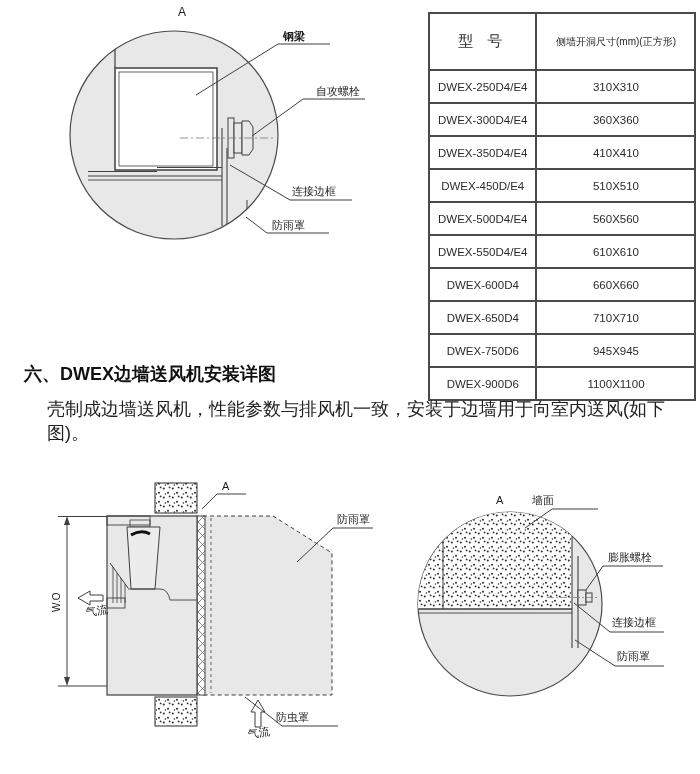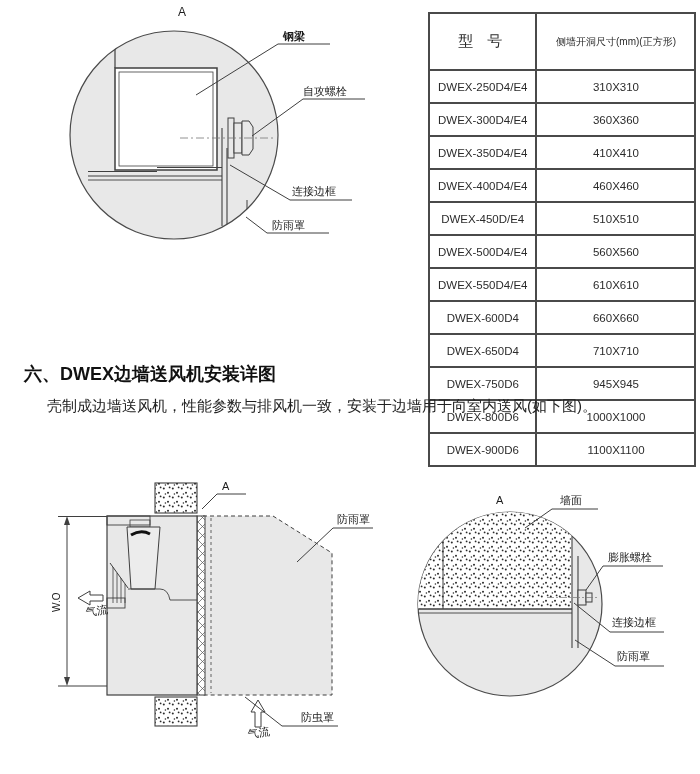--- a/index.html
+++ b/index.html
@@ -18,21 +18,21 @@
     font-weight:normal;color:#2b2b2b;padding:8px;overflow:hidden;white-space:nowrap;
   }
   .spec-table th{height:39px;}
   .spec-table td{height:15px;font-size:11.5px;}
   .col-model{width:90px;}
   .col-size{width:159px;}
   .th-model{font-size:15px;letter-spacing:5px;}
   .th-size{font-size:10px;}
   
   .heading{position:absolute;left:24px;top:362px;font-size:18px;font-weight:bold;color:#111;}
-  .body-text{position:absolute;left:47px;top:397px;font-size:15px;color:#222;}
+  .body-text{position:absolute;left:47px;top:397px;font-size:18px;color:#222;}
 </style>
 </head>
 <body>
 
 <div class="page">
 
   <svg width="700" height="774" viewBox="0 0 700 774">
     <defs>
       <clipPath id="clipTop">
           <circle cx="174" cy="135" r="104"></circle>
@@ -155,21 +155,21 @@
         <path d="M525,528 L552,509 H598"></path>
         <path d="M586,590 L603,566 H663"></path>
         <path d="M574,603 L610,632 H664"></path>
         <path d="M575,640 L615,666 H664"></path>
       </g>
     </g>
   </svg>
 
   <span class="marker" style="left:178px;top:6px;">A</span>
   <span class="lbl" style="left:283px;top:31px;font-weight:bold;">钢梁</span>
-  <span class="lbl" style="left:303px;top:86px;">自攻螺栓</span>
+  <span class="lbl" style="left:316px;top:86px;">自攻螺栓</span>
   <span class="lbl" style="left:292px;top:186px;">连接边框</span>
   <span class="lbl" style="left:272px;top:220px;">防雨罩</span>
 
   <table class="spec-table">
     <colgroup>
         <col class="col-model">
         <col class="col-size">
       </colgroup>
     <tbody>
         <tr>
@@ -182,24 +182,20 @@
         </tr>
     <tr>
           <td>DWEX-300D4/E4</td>
           <td>360X360</td>
         </tr>
     <tr>
           <td>DWEX-350D4/E4</td>
           <td>410X410</td>
         </tr>
     <tr>
-          <td>DWEX-400D4/E4</td>
-          <td>460X460</td>
-        </tr>
-    <tr>
           <td>DWEX-450D/E4</td>
           <td>510X510</td>
         </tr>
     <tr>
           <td>DWEX-500D4/E4</td>
           <td>560X560</td>
         </tr>
     <tr>
           <td>DWEX-550D4/E4</td>
           <td>610X610</td>
@@ -210,39 +206,35 @@
         </tr>
     <tr>
           <td>DWEX-650D4</td>
           <td>710X710</td>
         </tr>
     <tr>
           <td>DWEX-750D6</td>
           <td>945X945</td>
         </tr>
     <tr>
-          <td>DWEX-800D6</td>
-          <td>1000X1000</td>
-        </tr>
-    <tr>
           <td>DWEX-900D6</td>
           <td>1100X1100</td>
         </tr>
   </tbody>
     </table>
 
   <div class="heading">六、DWEX边墙送风机安装详图</div>
   <div class="body-text">壳制成边墙送风机，性能参数与排风机一致，安装于边墙用于向室内送风(如下图)。</div>
 
   <span class="marker" style="left:222px;top:481px;font-size:11px;">A</span>
   <span class="lbl" style="left:337px;top:514px;">防雨罩</span>
-  <span class="lbl" style="left:301px;top:712px;">防虫罩</span>
+  <span class="lbl" style="left:276px;top:712px;">防虫罩</span>
   <span class="lbl rot" style="left:85px;top:607px;transform:rotate(-8deg);">气流</span>
   <span class="lbl rot" style="left:247px;top:729px;transform:rotate(-8deg);">气流</span>
   <span class="lbl rot" style="left:52px;top:612px;transform:rotate(-90deg);font-size:10px;">W.O</span>
 
   <span class="marker" style="left:496px;top:495px;font-size:11px;">A</span>
-  <span class="lbl" style="left:560px;top:495px;">墙面</span>
+  <span class="lbl" style="left:532px;top:495px;">墙面</span>
   <span class="lbl" style="left:608px;top:552px;">膨胀螺栓</span>
   <span class="lbl" style="left:612px;top:617px;">连接边框</span>
   <span class="lbl" style="left:617px;top:651px;">防雨罩</span>
 
 </div>
 
 </body></html>

